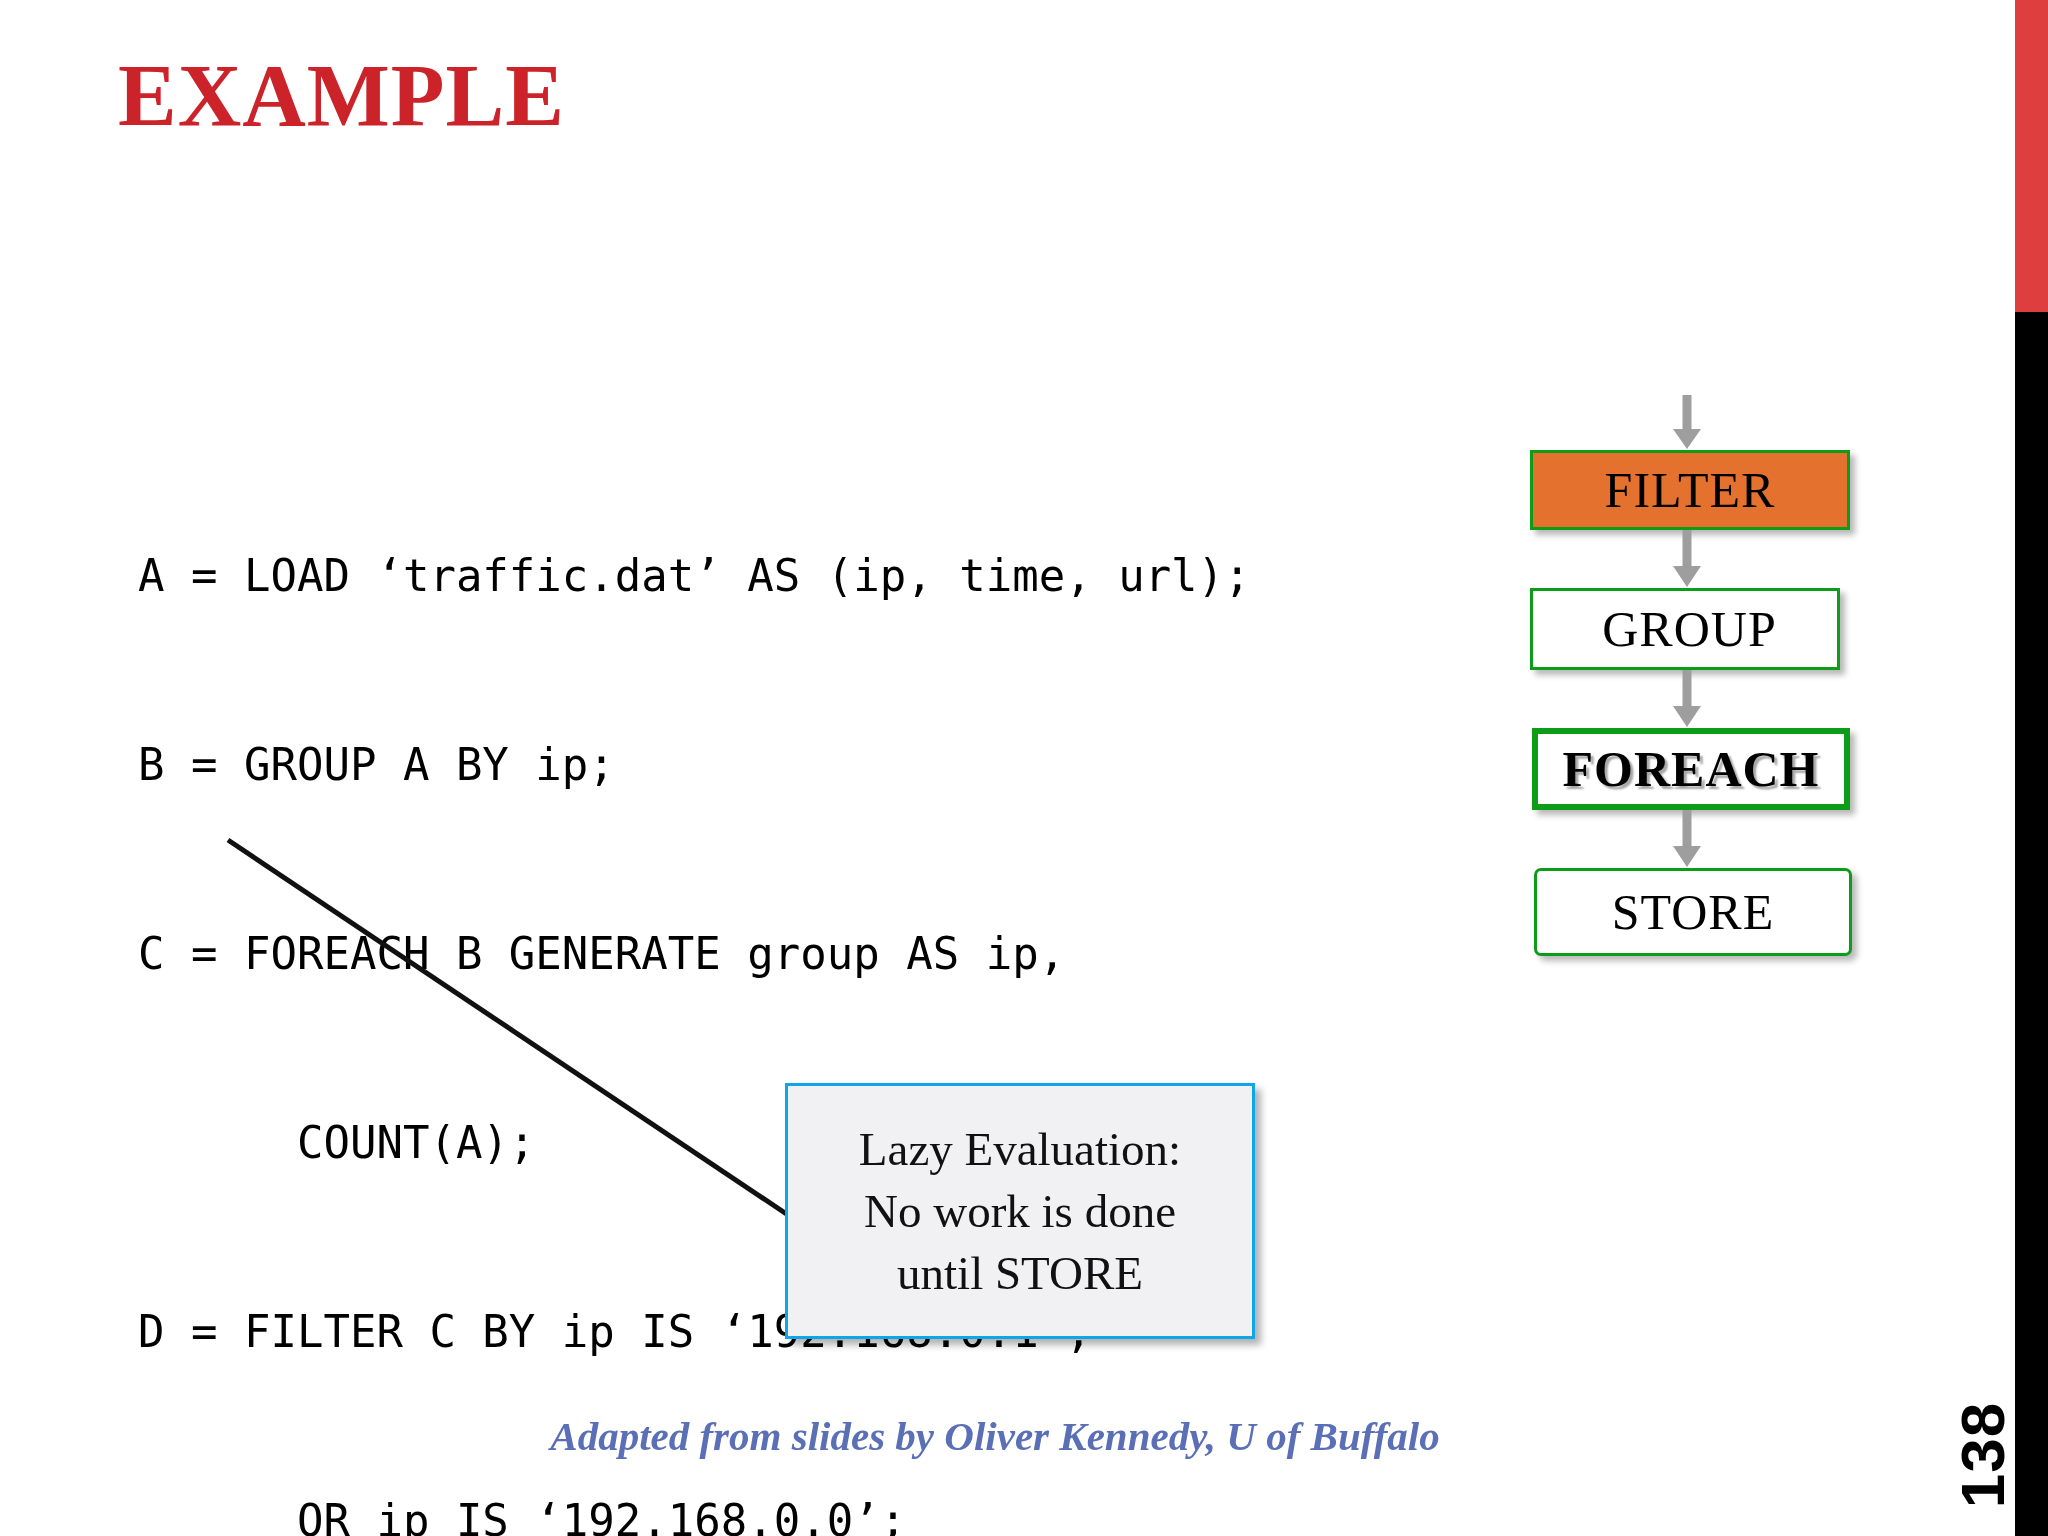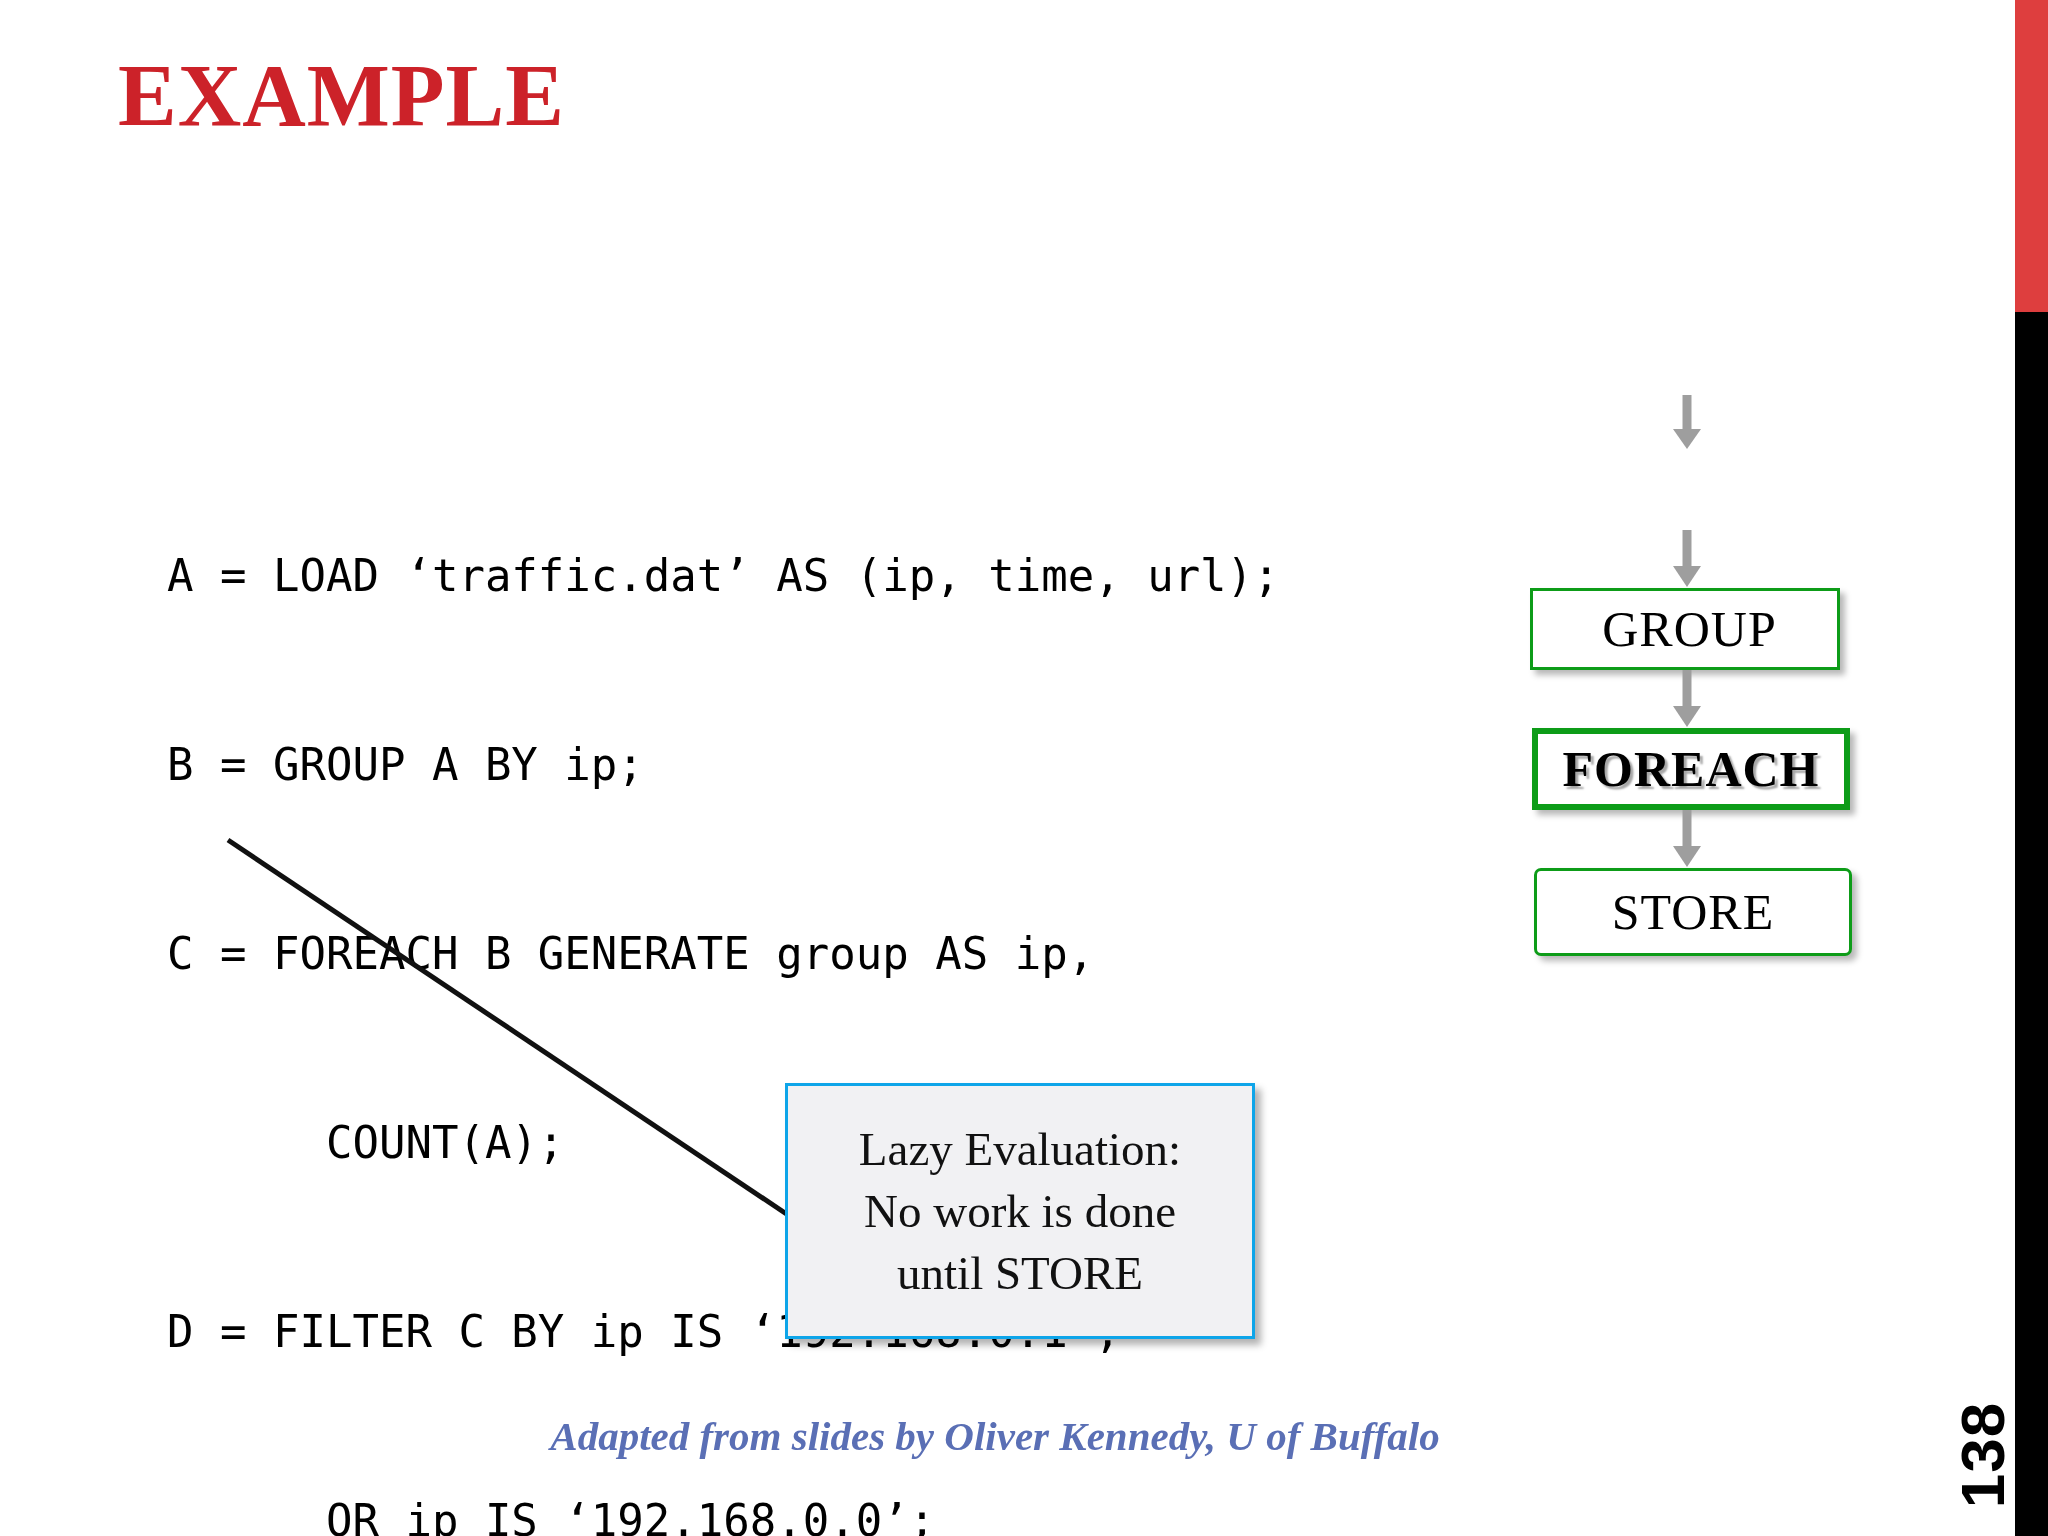--- a/index.html
+++ b/index.html
@@ -53,21 +53,20 @@
     left: 138px;
     top: 418px;
     font-family: "DejaVu Sans Mono", "Liberation Mono", monospace;
     font-size: 44px;
     line-height: 63px;
     color: #000000;
     white-space: pre;
   }
   .code-line {
     white-space: pre;
-    margin-left: 29px;
   }
 
   
   #leader-line {
     position: absolute;
     left: 180px;
     top: 800px;
     width: 660px;
     height: 450px;
     pointer-events: none;
@@ -202,20 +201,23 @@
 </div>
 
 <div id="flowchart">
 
 
   <svg class="flow-arrow" style="left:150px; top:95px;" width="34" height="55" viewBox="0 0 34 55">
     <line x1="17" y1="0" x2="17" y2="38" stroke="#9E9E9E" stroke-width="9"></line>
     <polygon points="17,54 3,34 31,34" fill="#9E9E9E"></polygon>
   </svg>
 
+  <div class="flow-box highlight" style="left:10px; top:150px; width:320px; height:80px; font-size:50px;">
+    <span class="flow-label">FILTER</span>
+  </div>
 
   <svg class="flow-arrow" style="left:150px; top:230px;" width="34" height="58" viewBox="0 0 34 58">
     <line x1="17" y1="0" x2="17" y2="40" stroke="#9E9E9E" stroke-width="9"></line>
     <polygon points="17,57 3,36 31,36" fill="#9E9E9E"></polygon>
   </svg>
 
   <div class="flow-box" style="left:10px; top:288px; width:310px; height:82px; font-size:50px;padding-left:9px;">
     <span class="flow-label">GROUP</span>
   </div>
 

